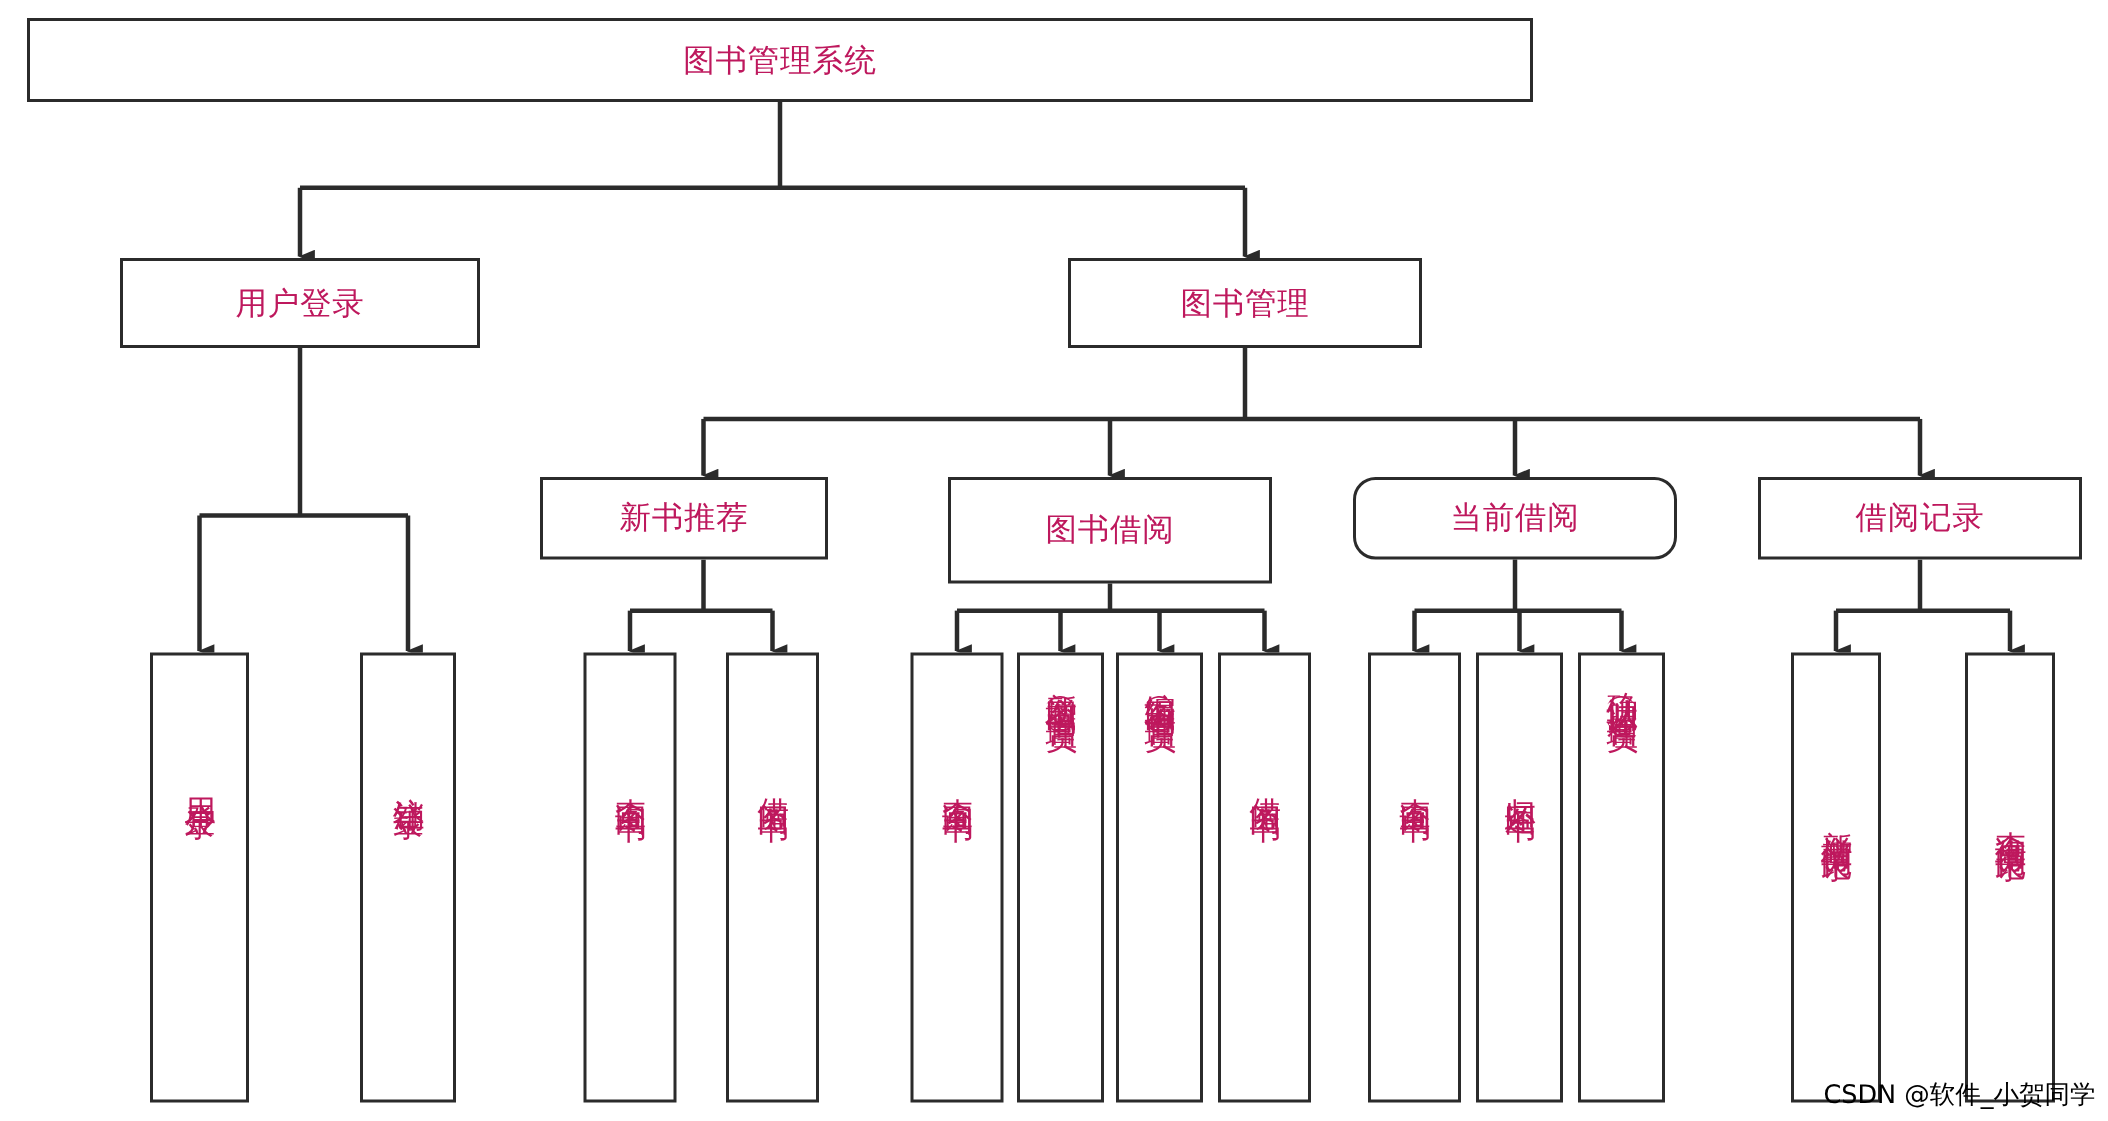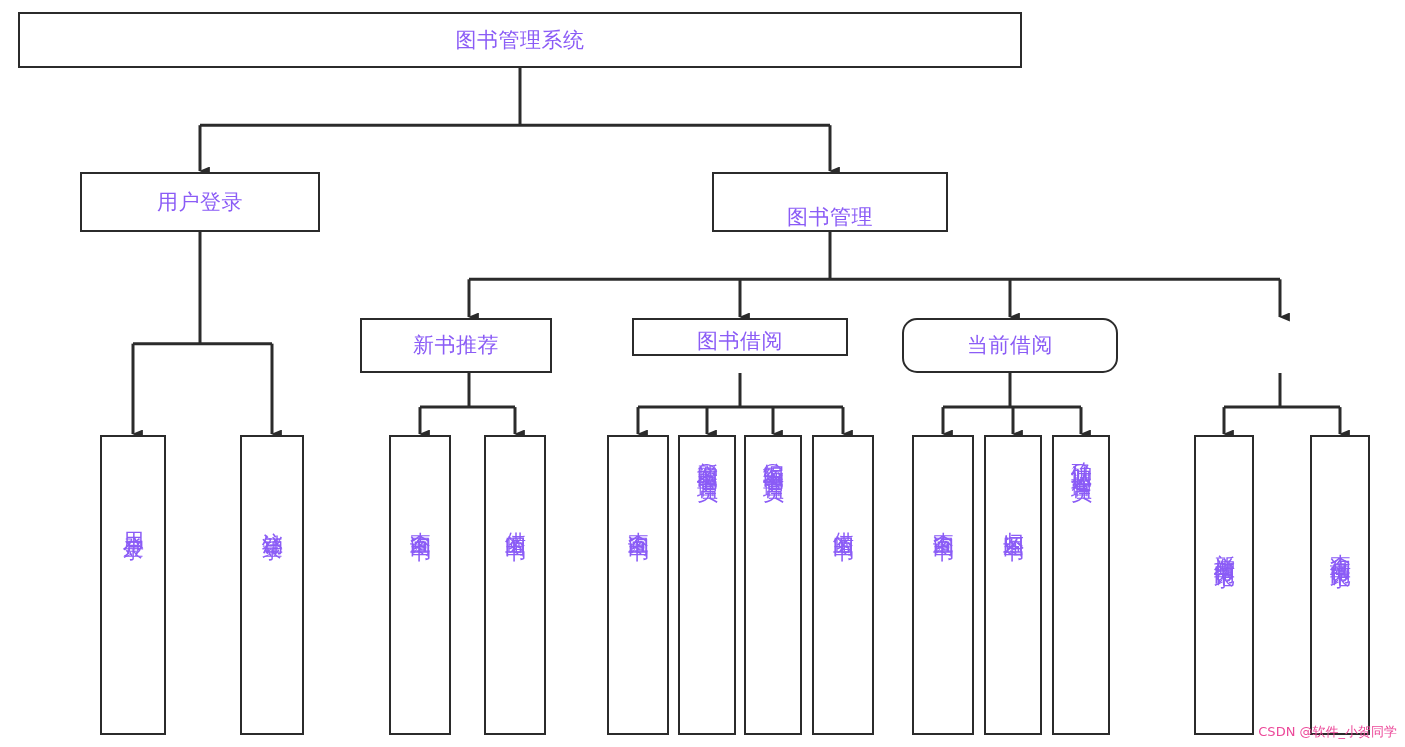--- a/index.html
+++ b/index.html
@@ -27,21 +27,21 @@
     pointer-events: none;
   }
   .node {
     position: absolute;
     box-sizing: border-box;
     background: #ffffff;
     border: 2px solid #2b2b2b;
     display: flex;
     align-items: center;
     justify-content: center;
-    color: #8b5cf6;
+    color: #be185d;
   }
   .node .label {
     display: block;
     text-align: center;
     line-height: 1.18;
   }
   
   .node.horiz .label {
     font-size: 21px;
     letter-spacing: 0.5px;
@@ -62,22 +62,22 @@
     white-space: nowrap;
   }
   
   .node.vert.drop-sm { padding-top: 78px; }
   .node.vert.drop-md { padding-top: 100px; }
 
   #watermark {
     position: absolute;
     right: 8px;
     bottom: 6px;
-    font-size: 13px;
-    color: #ec4899;
+    font-size: 17px;
+    color: #000000;
     white-space: nowrap;
     pointer-events: none;
   }
 </style>
 </head>
 <body>
 
 <div id="canvas">
 
   <svg id="edges" viewBox="0 0 1405 747" width="1405" height="747" xmlns="http://www.w3.org/2000/svg">
@@ -124,32 +124,35 @@
       </g>
   </svg>
 
   <div class="node horiz" style="left: 18px; top: 12px; width: 1004px; height: 56px;">
     <span class="label">图书管理系统</span>
   </div>
 
   <div class="node horiz" style="left: 80px; top: 172px; width: 240px; height: 60px;">
     <span class="label">用户登录</span>
   </div>
-  <div class="node horiz" style="left: 712px; top: 172px; width: 236px; height: 60px; align-items: flex-end;">
+  <div class="node horiz" style="left: 712px; top: 172px; width: 236px; height: 60px;">
     <span class="label">图书管理</span>
   </div>
 
   <div class="node horiz" style="left: 360px; top: 318px; width: 192px; height: 55px;">
     <span class="label">新书推荐</span>
   </div>
-  <div class="node horiz" style="left: 632px; top: 318px; width: 216px; height: 38px; align-items: flex-end;">
+  <div class="node horiz" style="left: 632px; top: 318px; width: 216px; height: 71px;">
     <span class="label">图书借阅</span>
   </div>
   <div class="node horiz" style="left: 902px; top: 318px; width: 216px; height: 55px; border-radius: 15px;">
     <span class="label">当前借阅</span>
+  </div>
+  <div class="node horiz" style="left: 1172px; top: 318px; width: 216px; height: 55px;">
+    <span class="label">借阅记录</span>
   </div>
 
   <div class="node vert drop-sm" style="left: 100px; top: 435px; width: 66px; height: 300px;">
     <span class="label">用户登录</span>
   </div>
   <div class="node vert drop-sm" style="left: 240px; top: 435px; width: 64px; height: 300px;">
     <span class="label">注销登录</span>
   </div>
   <div class="node vert drop-sm" style="left: 389px; top: 435px; width: 62px; height: 300px;">
     <span class="label">查询图书</span>

